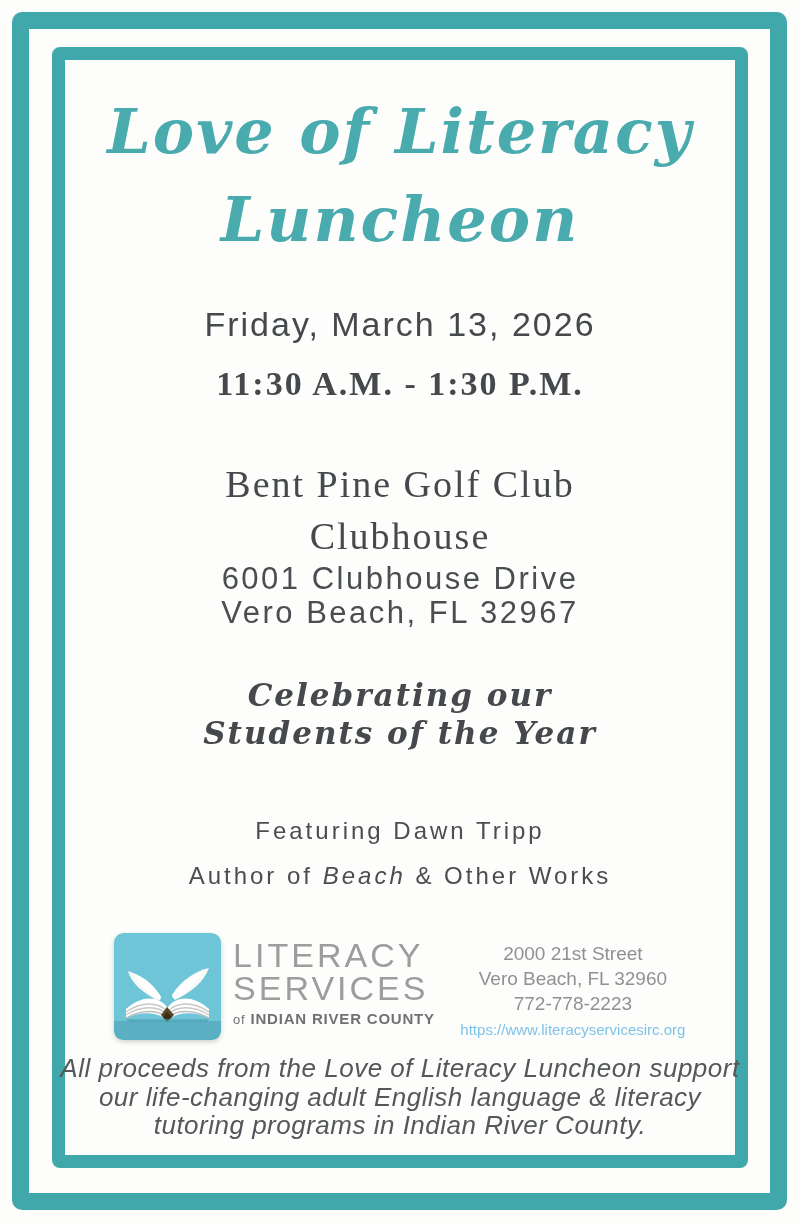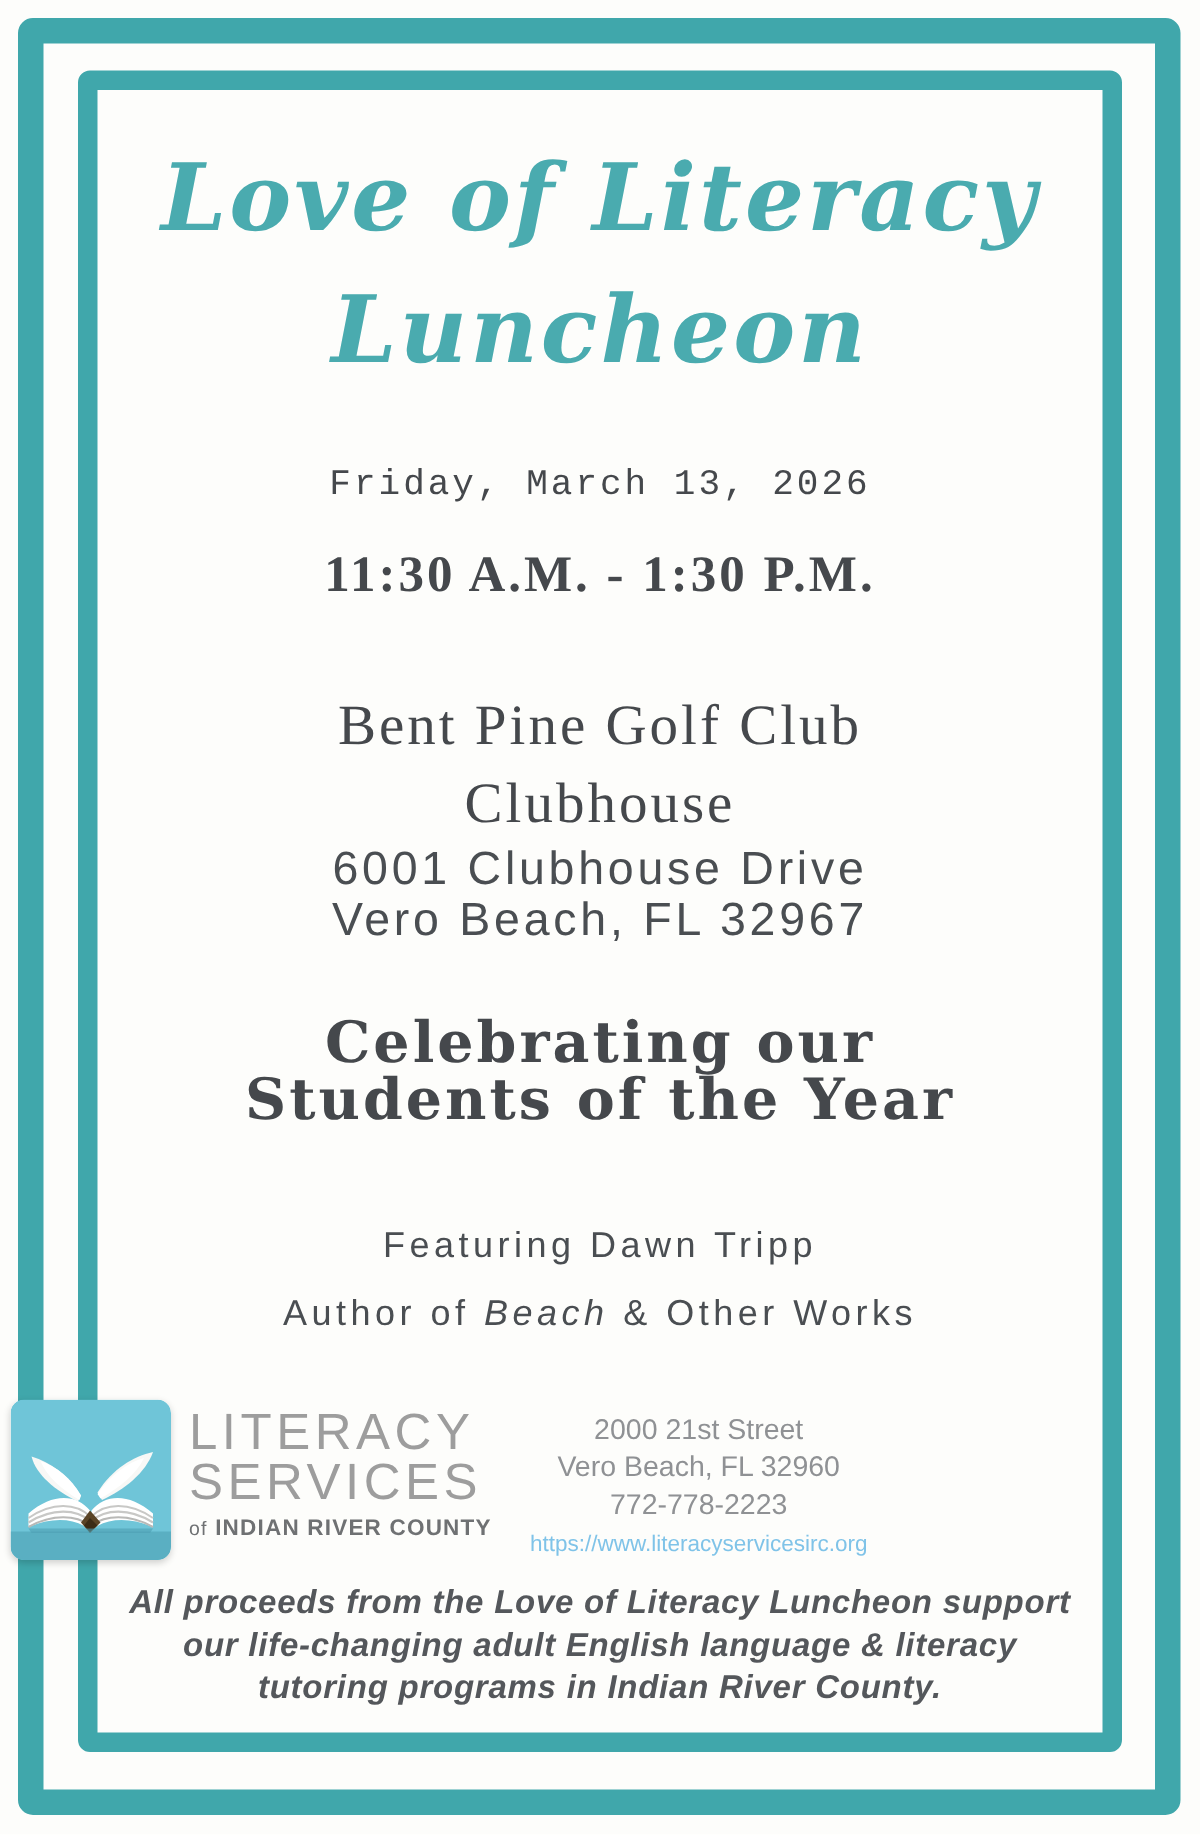--- a/index.html
+++ b/index.html
@@ -39,22 +39,22 @@
     font-family: cursive, "DejaVu Serif", serif;
     font-style: italic;
     font-weight: 700;
     font-size: 62px;
     line-height: 88px;
     color: var(--title-teal, #4aabaf);
     letter-spacing: 2px;
   }
   .date-line {
     top: 300px;
-    font-family: Liberation Mono, monospace;
-    font-size: 24px;
+    font-family: Liberation Sans, sans-serif;
+    font-size: 34px;
     line-height: 48px;
     letter-spacing: 2px;
     color: var(--heading-text, #45484c);
   }
   .time-line {
     top: 360px;
     font-family: "Liberation Serif", "DejaVu Serif", serif;
     font-size: 34px;
     line-height: 48px;
     letter-spacing: 2px;
@@ -72,42 +72,44 @@
   .address {
     top: 562px;
     font-size: 31px;
     line-height: 34px;
     letter-spacing: 2.5px;
     color: var(--body-text, #4a4e52);
   }
   .celebrating {
     top: 676px;
     font-family: "DejaVu Serif", "Liberation Serif", serif;
+    font-style: italic;
     font-weight: 700;
-    font-size: 38px;
+    font-size: 31px;
     line-height: 38px;
     letter-spacing: 2px;
     color: var(--heading-text, #45484c);
   }
   .featuring {
     top: 808px;
     font-size: 24px;
     line-height: 45px;
     letter-spacing: 3px;
     color: var(--body-text, #4a4e52);
   }
   .featuring .book-title {
     font-style: italic;
   }
   .logo-row {
     position: absolute;
     top: 933px;
     left: 0; right: 0;
     display: flex;
     align-items: flex-start;
+    justify-content: center;
     padding-left: 7px;
   }
   .logo-mark {
     width: 107px;
     height: 107px;
     flex: 0 0 auto;
     border-radius: 9px;
     overflow: hidden;
     box-shadow: 0 2px 5px rgba(0,0,0,0.18);
   }
@@ -151,23 +153,23 @@
     display: block;
     margin-top: 1px;
     font-size: 15px;
     color: var(--link-blue, #7fc3e8);
     text-decoration: none;
     cursor: pointer;
   }
   .footer-note {
     top: 1054px;
     padding: 0 47px;
-    font-weight: 700;
-    font-style: italic;
-    font-size: 22px;
+    font-weight: 400;
+    font-style: italic;
+    font-size: 26px;
     line-height: 28.5px;
     letter-spacing: 0.5px;
     color: var(--footer-text, #54575b);
   }
 </style>
 </head>
 <body>
 
 <div class="flyer">
 

